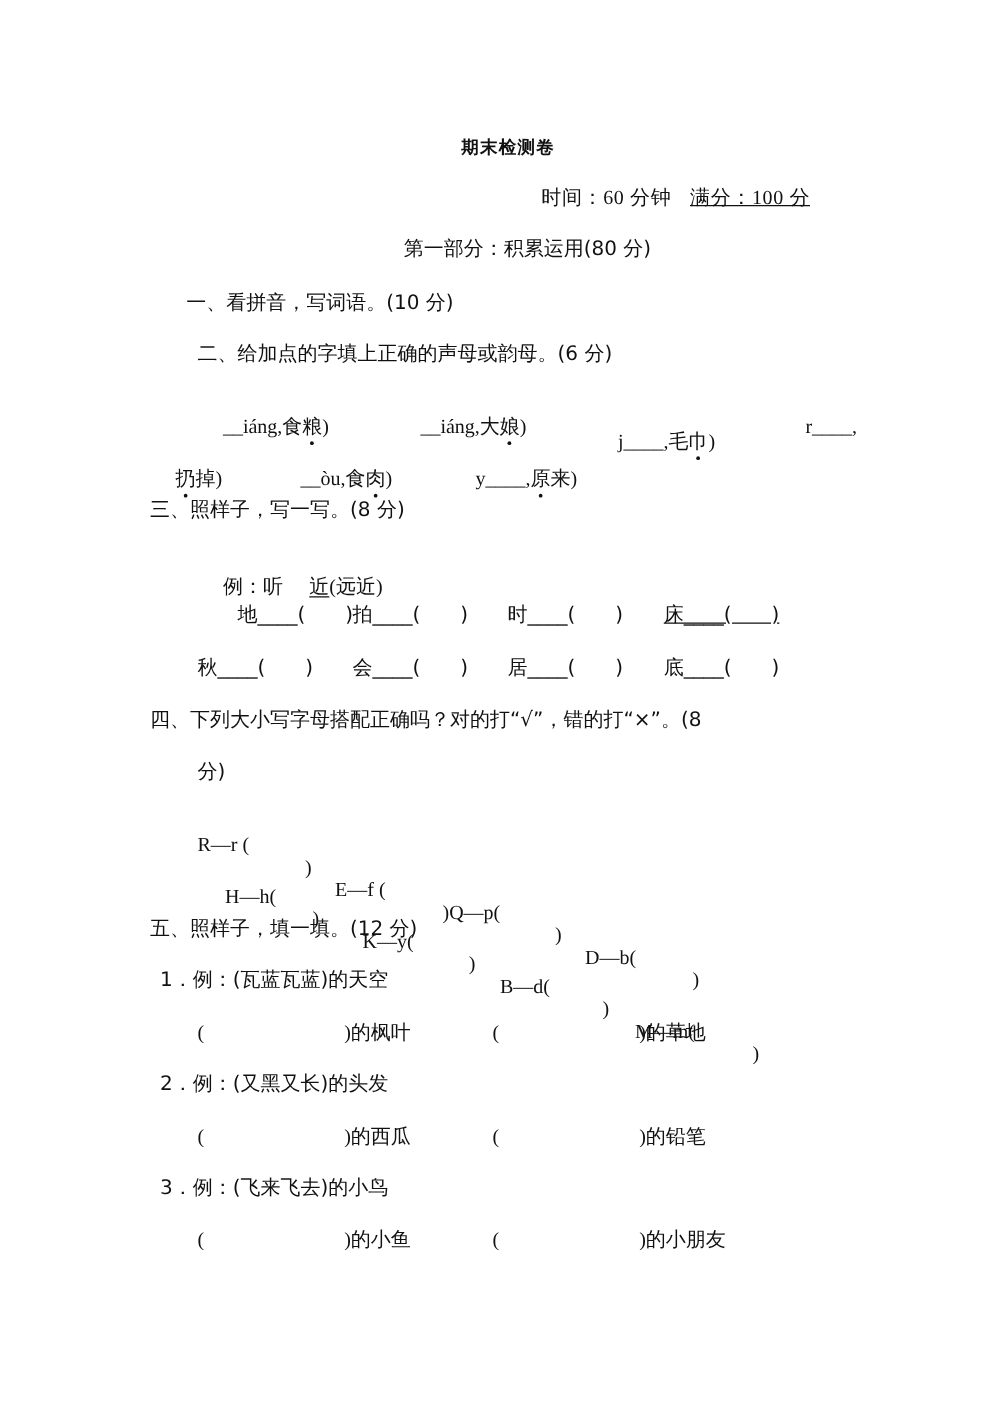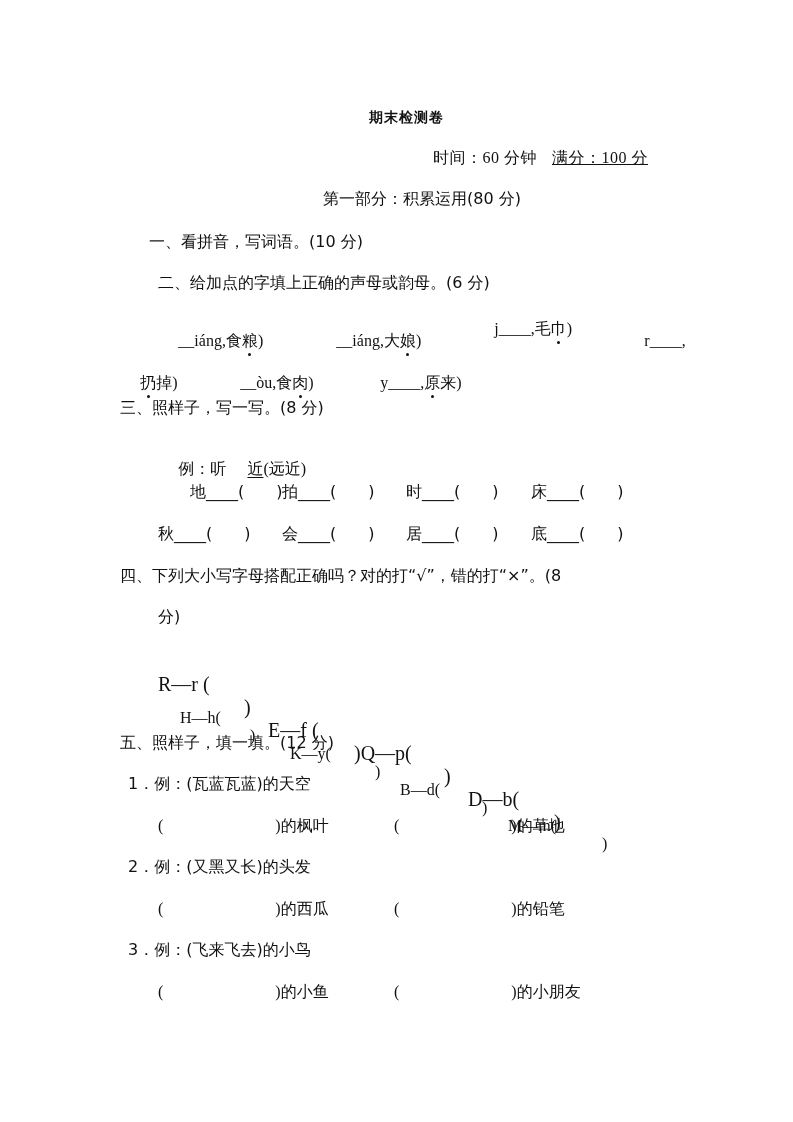--- a/index.html
+++ b/index.html
@@ -27,21 +27,21 @@
   <div class="abs q" style="left:137px; top:232px;margin-left:12px;">一、看拼音，写词语。(10 分)</div>
 
   <div class="abs q" style="left:158px; top:273px;">二、给加点的字填上正确的声母或韵母。(6 分)</div>
 
   <div class="abs q" style="left:158px; top:312px;">
     <span class="serif">__iáng,</span><span>食</span><span class="dot">粮</span><span class="serif">)</span>
   </div>
   <div class="abs q" style="left:316px; top:312px;">
     <span class="serif">__iáng,</span><span>大</span><span class="dot">娘</span><span class="serif">)</span>
   </div>
-  <div class="abs q" style="left:474px; top:300px;">
+  <div class="abs q" style="left:474px; top:324px;">
     <span class="serif">j____,</span><span>毛</span><span class="dot">巾</span><span class="serif">)</span>
   </div>
   <div class="abs q" style="left:624px; top:312px;">
     <span class="serif">r____,</span>
   </div>
   <div class="abs q" style="left:120px; top:354px;">
     <span class="dot">扔</span><span>掉</span><span class="serif">)</span>
   </div>
   <div class="abs q" style="left:220px; top:354px;">
     <span class="serif">__òu,</span><span>食</span><span class="dot">肉</span><span class="serif">)</span>
@@ -50,30 +50,30 @@
     <span class="serif">y____,</span><span class="dot">原</span><span>来</span><span class="serif">)</span>
   </div>
 
   <div class="abs q" style="left:120px; top:398px;">三、照样子，写一写。(8 分)</div>
   <div class="abs q" style="left:158px; top:440px;">
     <span>例：听</span><span>　 </span><span class="ul">近</span><span class="serif">(远近)</span>
   </div>
   <div class="abs q" style="left:158px; top:482px;margin-left:32px;">地____(　　)</div>
   <div class="abs q" style="left:282px; top:482px;">拍____(　　)</div>
   <div class="abs q" style="left:406px; top:482px;">时____(　　)</div>
-  <div class="abs q" style="left:531px; top:482px;">床____(　　)</div>
+  <div class="abs q" style="left:531px; top:482px;text-decoration:underline;">床____(　　)</div>
   <div class="abs q" style="left:158px; top:524px;">秋____(　　)</div>
   <div class="abs q" style="left:282px; top:524px;">会____(　　)</div>
   <div class="abs q" style="left:406px; top:524px;">居____(　　)</div>
   <div class="abs q" style="left:531px; top:524px;">底____(　　)</div>
 
   <div class="abs q" style="left:120px; top:566px;">四、下列大小写字母搭配正确吗？对的打“√”，错的打“×”。(8</div>
   <div class="abs q" style="left:158px; top:607px;">分)</div>
 
-  <div class="abs serif" style="left:158px; top:650px; font-size:20px;">
+  <div class="abs serif" style="left:158px; top:650px; font-size:16px;">
     <span style="position:absolute; left:0;">R—r (</span>
     <span style="position:absolute; left:86px;">)</span>
     <span style="position:absolute; left:110px;">E—f (</span>
     <span style="position:absolute; left:196px;">)Q—p(</span>
     <span style="position:absolute; left:286px;">)</span>
     <span style="position:absolute; left:310px;">D—b(</span>
     <span style="position:absolute; left:396px;">)</span>
   </div>
   <div class="abs serif" style="left:158px; top:691px; font-size:16px;margin-left:22px;">
     <span style="position:absolute; left:0;">H—h(</span>

